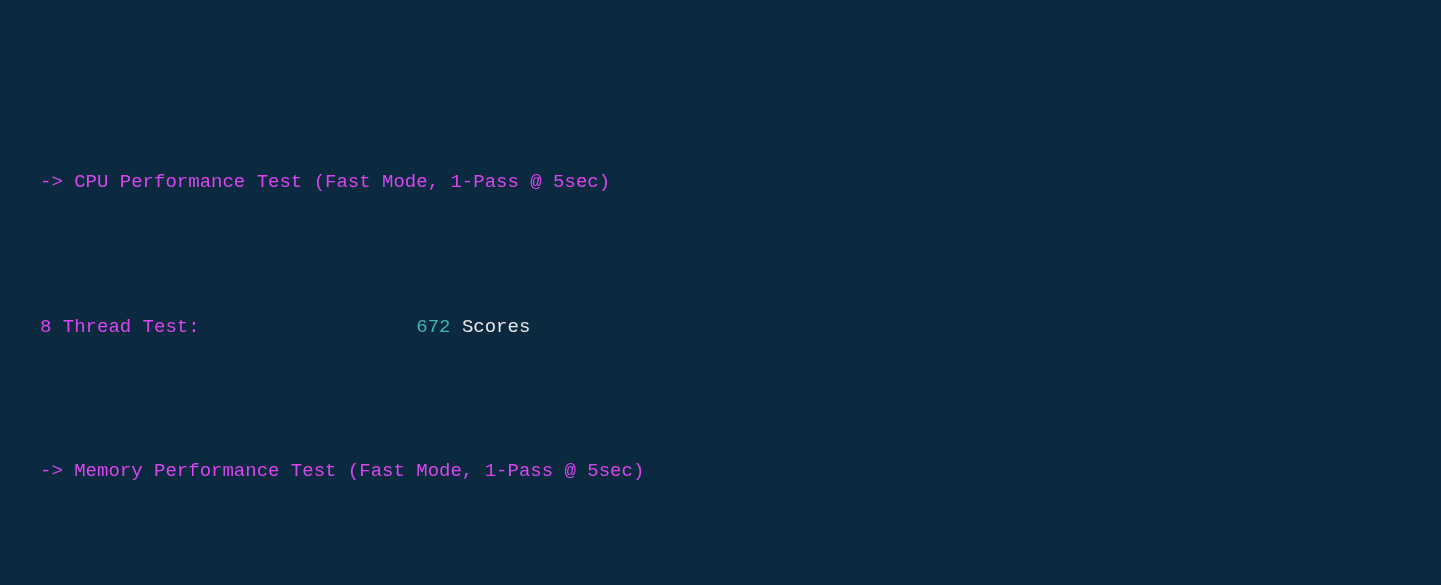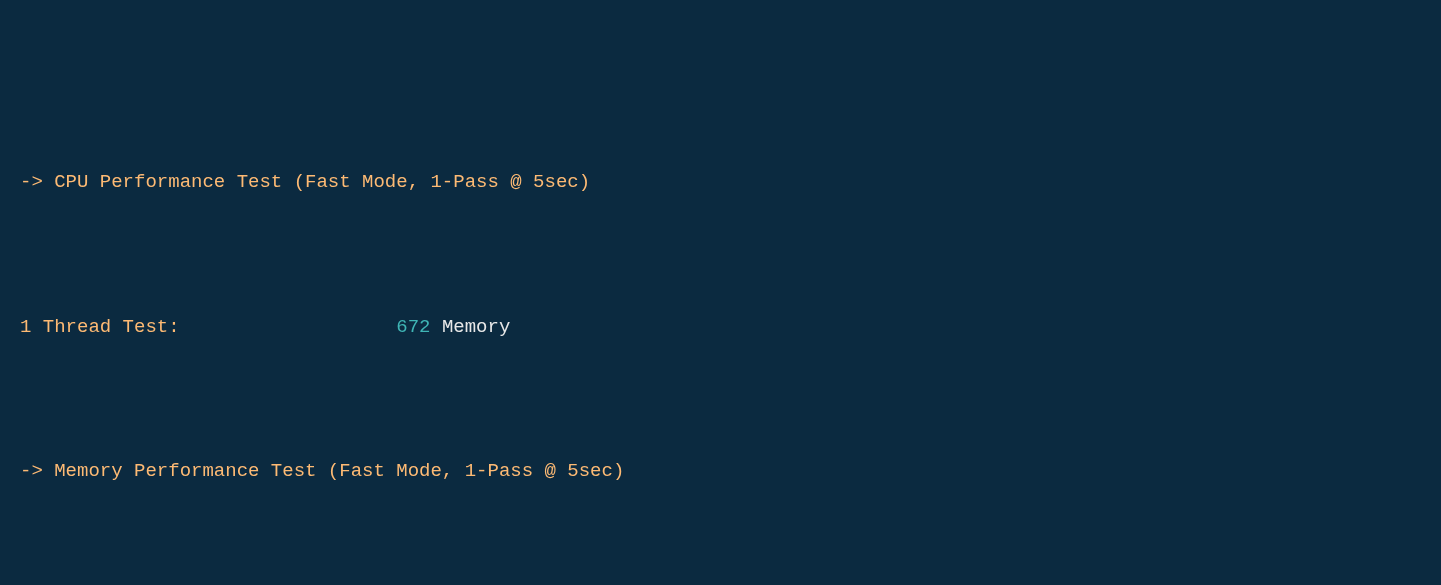--- a/index.html
+++ b/index.html
@@ -12,21 +12,22 @@
       font-family: 'Consolas', 'Monaco', 'Courier New', monospace;
       font-size: 19px;
       color: #e8e8e8;
       padding: 20px 20px 20px 20px;
       line-height: 1.9;
       width: 1441px;
       height: 585px;
       white-space: pre;
     }
     .yellow {
-      color: #fdba74;
+      color: #d946ef;
+      margin-left: 20px;
     }
     .cyan {
       color: #3fb5b5;
     }
     .white {
       color: #e8e8e8;
     }
     .line {
       display: block;
     }
@@ -35,21 +36,21 @@
       height: 1.9em;
     }
   </style>
 </head>
 <body>
 
 
 
 <span class="line yellow">-&gt; CPU Performance Test (Fast Mode, 1-Pass @ 5sec)</span>
 <span class="blank"></span>
-<span class="line"><span class="yellow"><span>1 Thread Test:</span>                   </span><span class="cyan">672</span><span class="white"> <span>Memory</span></span></span>
+<span class="line"><span class="yellow"><span>8 Thread Test:</span>                   </span><span class="cyan">672</span><span class="white"> <span>Scores</span></span></span>
 <span class="blank"></span>
 <span class="line yellow">-&gt; Memory Performance Test (Fast Mode, 1-Pass @ 5sec)</span>
 <span class="blank"></span>
 
 
 
 
 
 
 

